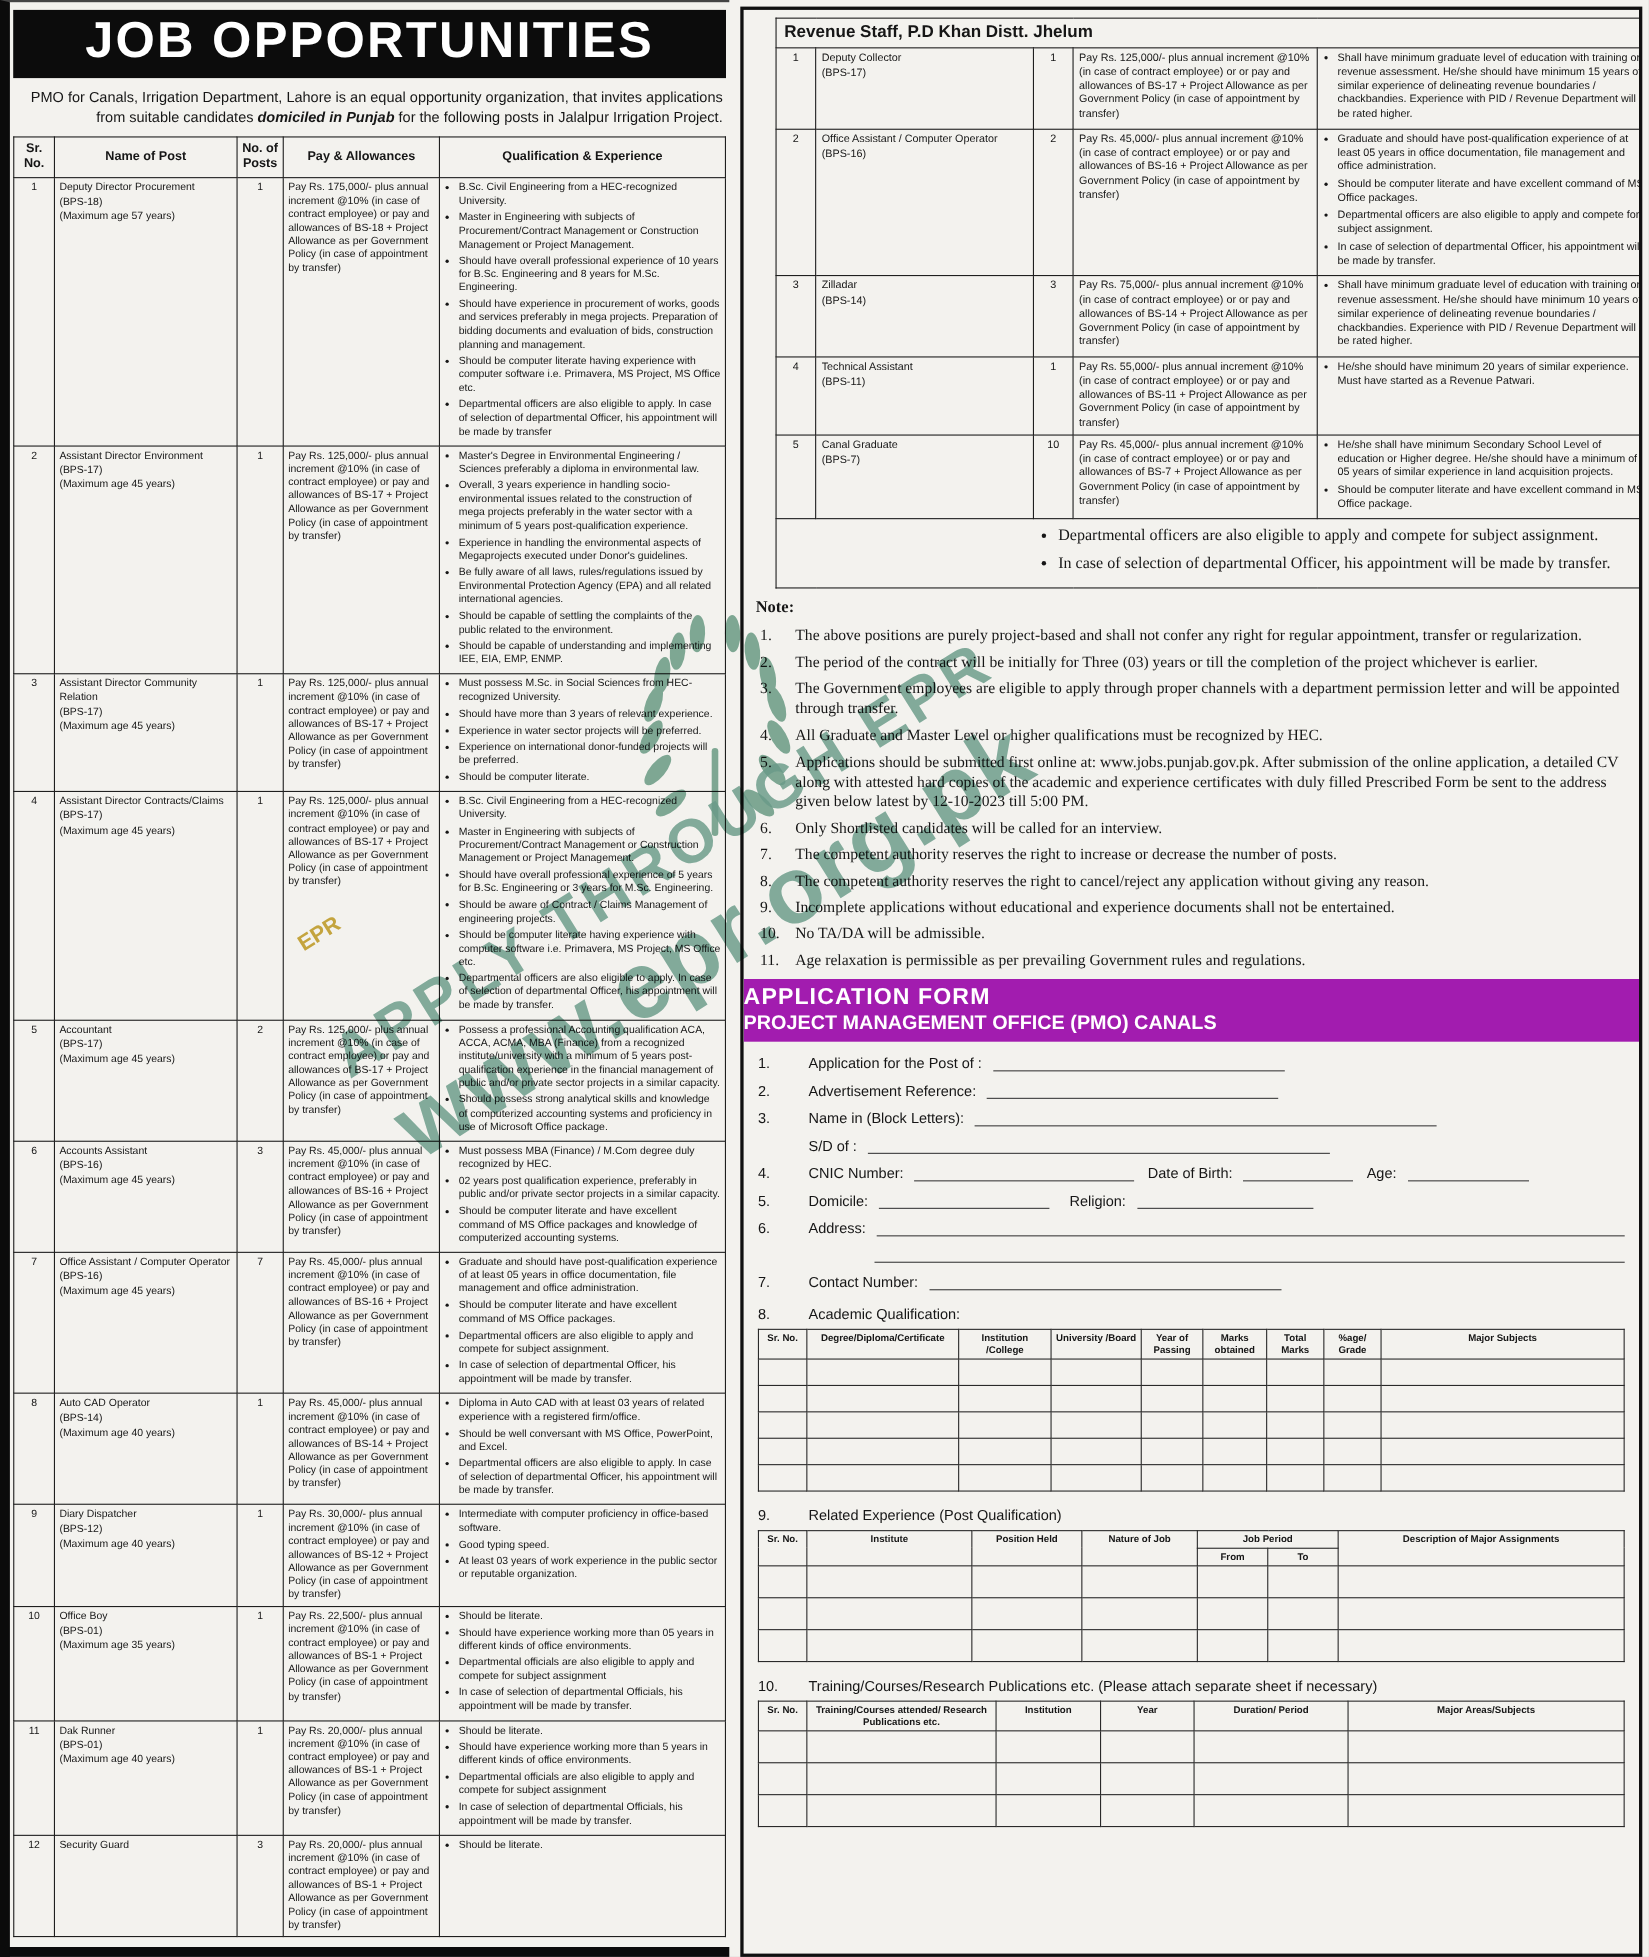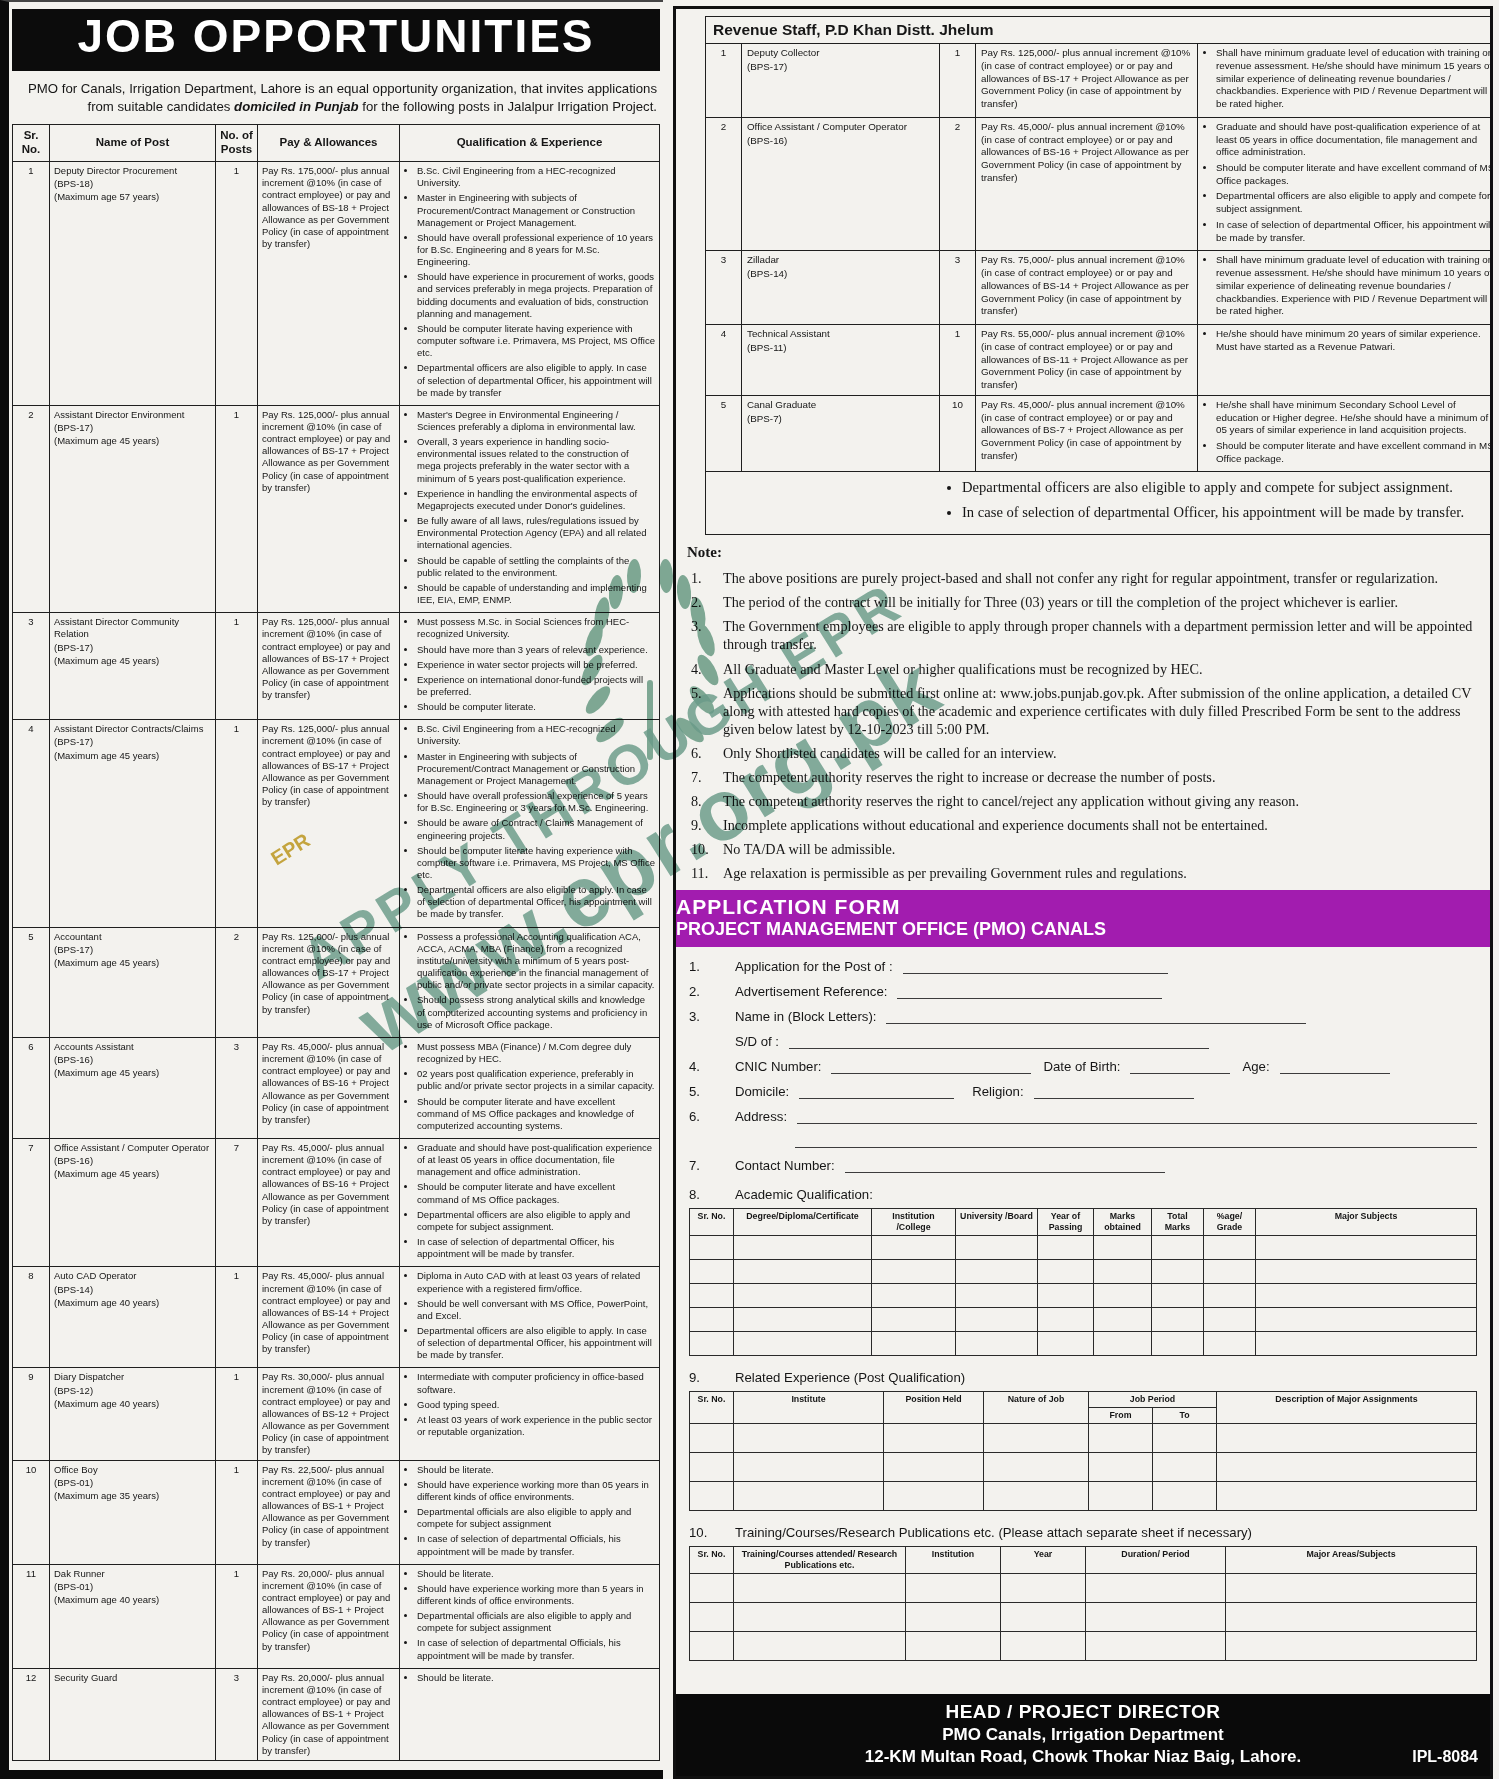--- a/index.html
+++ b/index.html
@@ -751,26 +751,20 @@
               <td></td>
               <td></td>
               <td></td>
               <td></td>
               <td></td>
             </tr>
         </tbody>
       </table>
     </div>
 
-    <div class="footer-banner">
-      <div class="f1">HEAD / PROJECT DIRECTOR</div>
-      <div class="f2">PMO Canals, Irrigation Department</div>
-      <div class="f3">12-KM Multan Road, Chowk Thokar Niaz Baig, Lahore.</div>
-      <div class="ipl">IPL-8084</div>
-    </div>
   </div>
 
   <div class="watermark">
     <svg class="wreath" width="200" height="240" viewBox="0 0 200 240">
       <g fill="#74a691">
         <ellipse cx="60" cy="200" rx="17" ry="7" transform="rotate(-40 60 200)"></ellipse>
         <ellipse cx="48" cy="170" rx="17" ry="7" transform="rotate(-50 48 170)"></ellipse>
         <ellipse cx="42" cy="140" rx="17" ry="7" transform="rotate(-60 42 140)"></ellipse>
         <ellipse cx="44" cy="110" rx="17" ry="7" transform="rotate(-70 44 110)"></ellipse>
         <ellipse cx="52" cy="84" rx="17" ry="7" transform="rotate(-80 52 84)"></ellipse>

